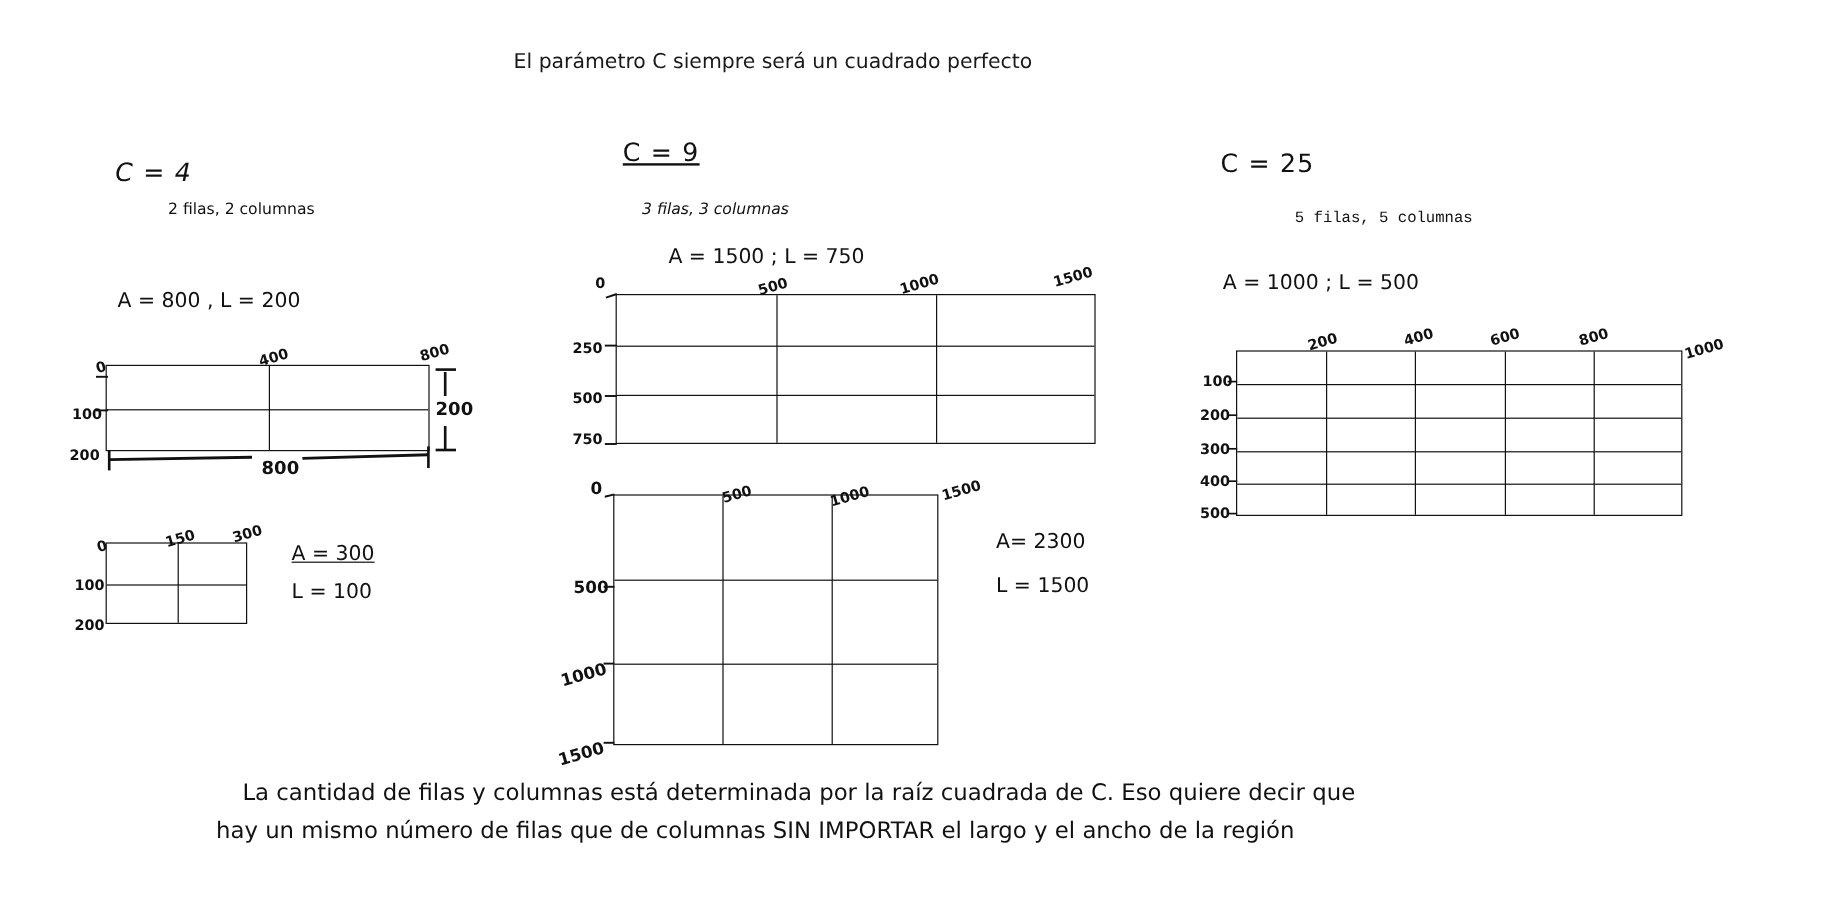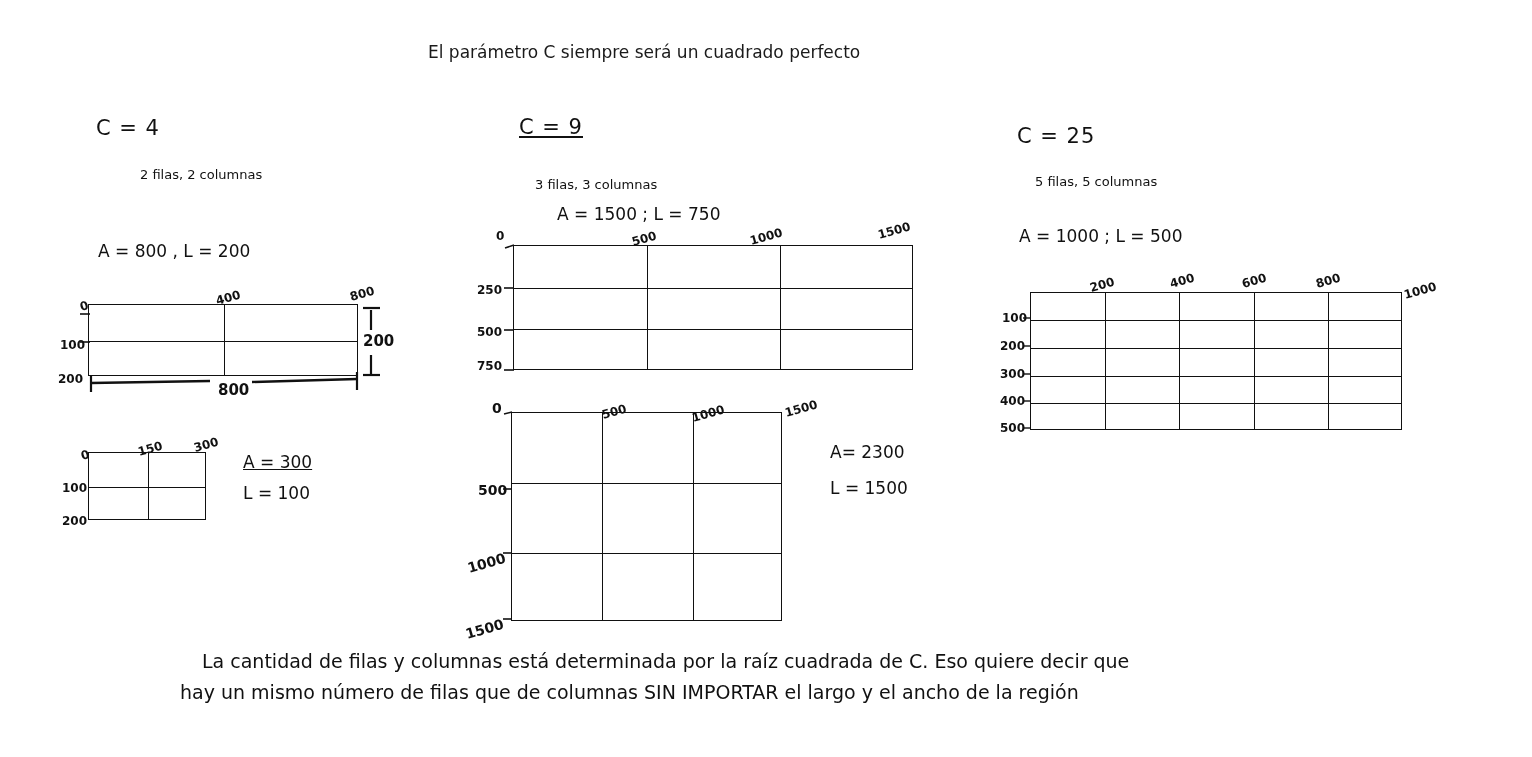--- a/index.html
+++ b/index.html
@@ -79,21 +79,21 @@
     width: 1532px;
     height: 757px;
     pointer-events: none;
   }
 </style>
 </head>
 <body>
 
 <div class="abs title-text" style="left:428px; top:42px;">El parámetro C siempre será un cuadrado perfecto</div>
 
-<div class="abs section-label" style="left:96px; top:116px;">C = 4</div>
+<div class="abs section-label" style="left:96px; top:132px;font-style:italic;">C = 4</div>
 <div class="abs sub-label" style="left:140px; top:167px;text-align:center;">2 filas, 2 columnas</div>
 
 <div class="abs dim-label" style="left:98px; top:241px;">A = 800 ,  L = 200</div>
 
 <div class="grid" style="left:88px; top:304px; width:270px; height:72px;">
   <div class="vline" style="left:135px;"></div>
   <div class="hline" style="top:36px;"></div>
 </div>
 
 <div class="abs tick rot" style="left:82px; top:300px;">0</div>
@@ -111,21 +111,21 @@
 <div class="abs tick rot" style="left:83px; top:449px;">0</div>
 <div class="abs tick rot" style="left:140px; top:445px;">150</div>
 <div class="abs tick rot" style="left:196px; top:441px;">300</div>
 <div class="abs tick" style="left:62px; top:481px;">100</div>
 <div class="abs tick" style="left:62px; top:514px;">200</div>
 
 <div class="abs dim-label" style="left:243px; top:452px;text-decoration:underline;">A = 300</div>
 <div class="abs dim-label" style="left:243px; top:483px;">L = 100</div>
 
 <div class="abs section-label" style="left:519px; top:115px;text-decoration:underline;">C = 9</div>
-<div class="abs sub-label" style="left:535px; top:177px;">3 filas, 3 columnas</div>
+<div class="abs sub-label" style="left:535px; top:167px;font-style:italic;">3 filas, 3 columnas</div>
 
 <div class="abs dim-label" style="left:557px; top:204px;">A = 1500 ;  L = 750</div>
 
 <div class="grid" style="left:513px; top:245px; width:400px; height:125px;">
   <div class="vline" style="left:133px;"></div>
   <div class="vline" style="left:266px;"></div>
   <div class="hline" style="top:42px;"></div>
   <div class="hline" style="top:83px;"></div>
 </div>
 <div class="abs tick" style="left:496px; top:229px;">0</div>
@@ -147,21 +147,21 @@
 <div class="abs tick rot" style="left:694px; top:411px;">1000</div>
 <div class="abs tick rot" style="left:787px; top:406px;">1500</div>
 <div class="abs tick" style="left:478px; top:482px; font-size:14px;">500</div>
 <div class="abs tick rot" style="left:470px; top:560px; font-size:14px;">1000</div>
 <div class="abs tick rot" style="left:468px; top:626px; font-size:14px;">1500</div>
 
 <div class="abs dim-label" style="left:830px; top:442px;">A= 2300</div>
 <div class="abs dim-label" style="left:830px; top:478px;">L = 1500</div>
 
 <div class="abs section-label" style="left:1017px; top:124px;">C = 25</div>
-<div class="abs sub-label" style="left:1035px; top:174px;">5 filas, 5 columnas</div>
+<div class="abs sub-label" style="left:1079px; top:174px;font-family:Liberation Mono, monospace;">5 filas, 5 columnas</div>
 
 <div class="abs dim-label" style="left:1019px; top:226px;">A = 1000  ;   L = 500</div>
 
 <div class="grid thin" style="left:1030px; top:292px; width:372px; height:138px;">
   <div class="vline" style="left:74px;"></div>
   <div class="vline" style="left:148px;"></div>
   <div class="vline" style="left:223px;"></div>
   <div class="vline" style="left:297px;"></div>
   <div class="hline" style="top:27px;"></div>
   <div class="hline" style="top:55px;"></div>

